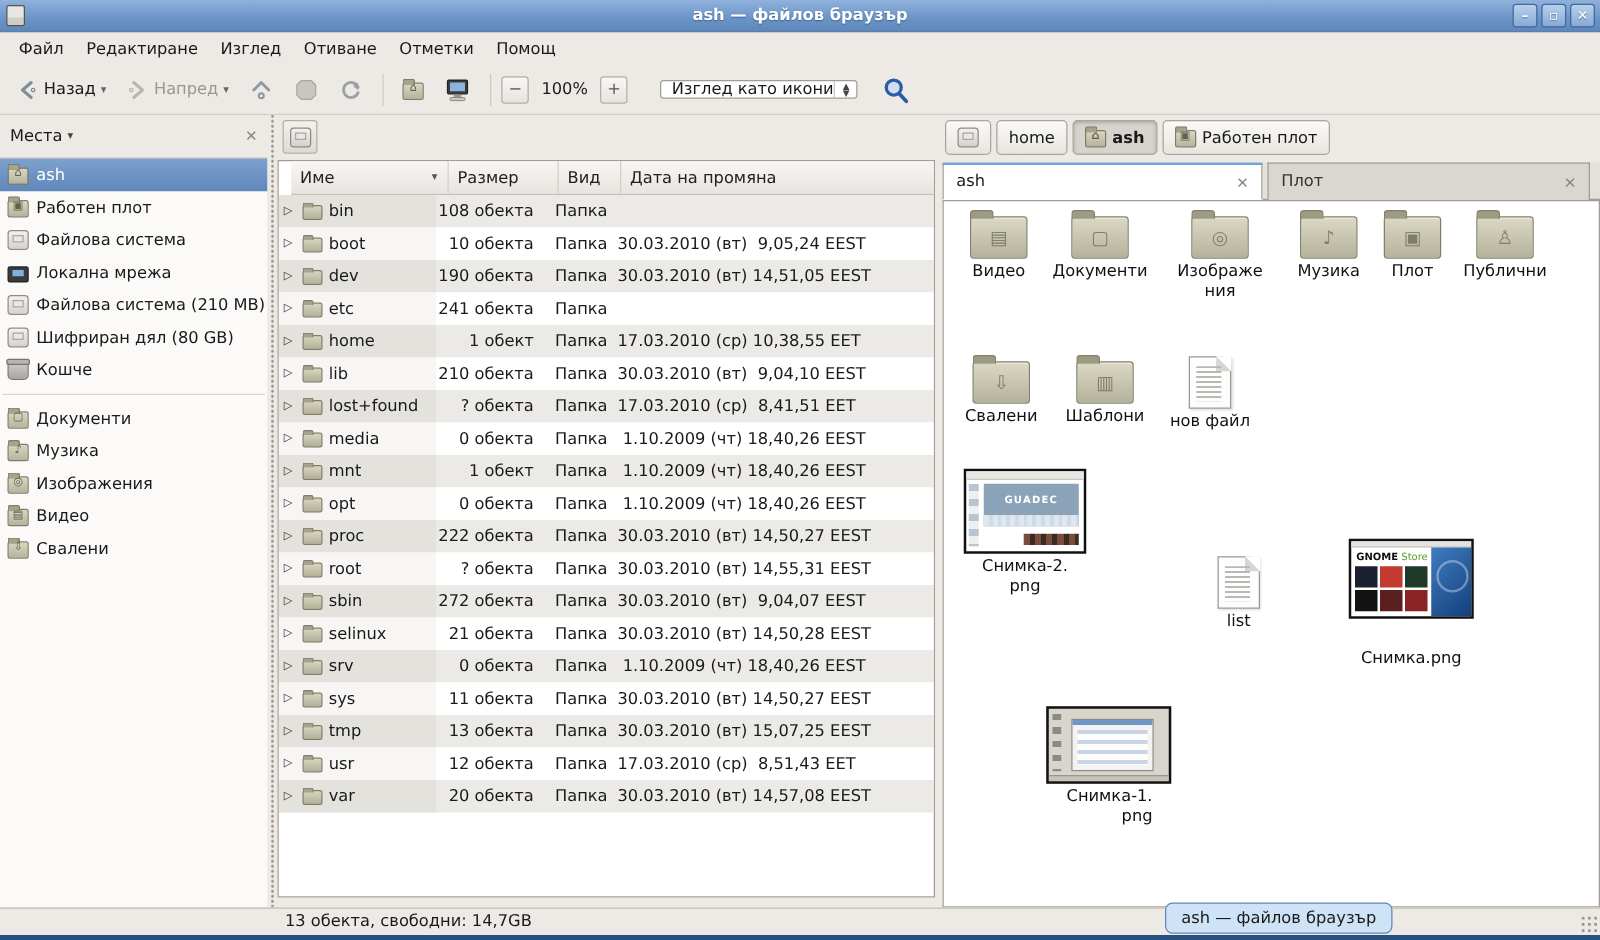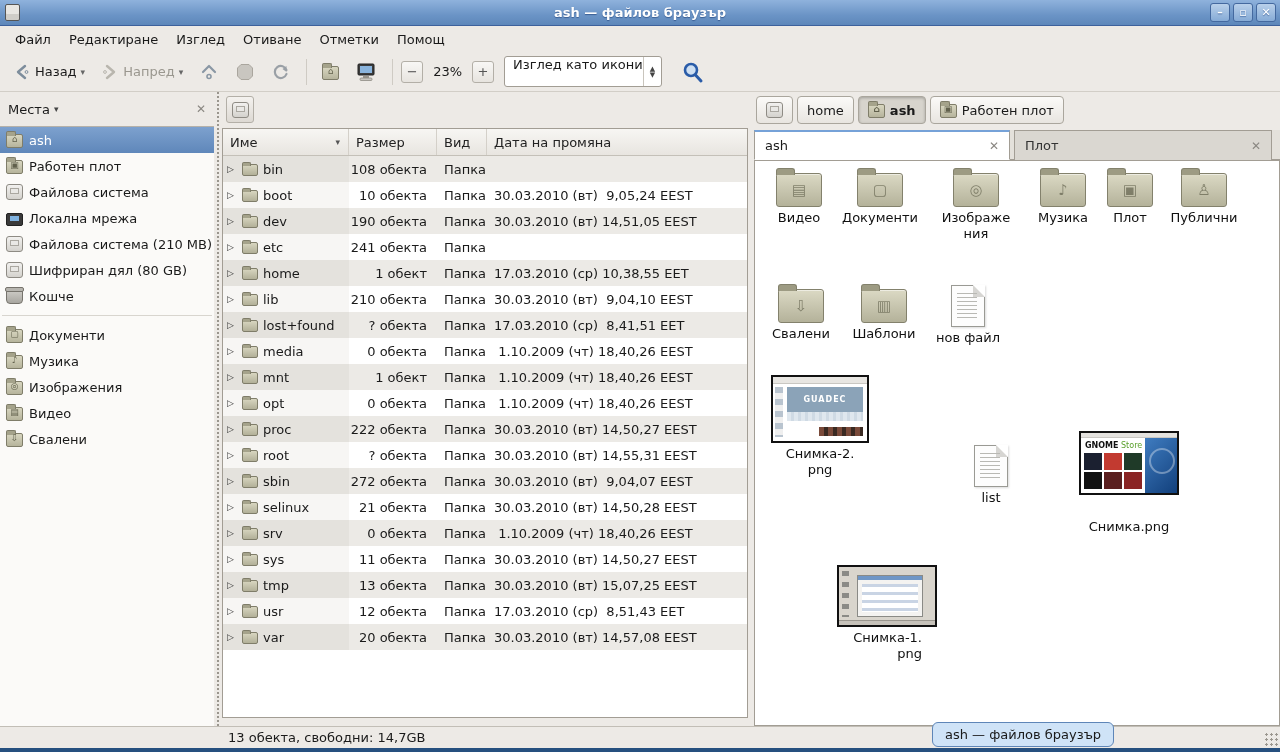--- a/index.html
+++ b/index.html
@@ -27,22 +27,22 @@
   
   #toolbar { position:absolute; left:0; top:52px; width:1280px; height:40px; background:#edeae6;
     border-bottom:1px solid #d2cec7; display:flex; align-items:center; padding-left:6px; gap:2px; }
   .tb-btn { display:flex; align-items:center; gap:4px; padding:4px 6px; border-radius:3px; border:1px solid transparent; }
   .tb-btn .caret { font-size:9px; color:#666; }
   .tb-btn.disabled { color:#9a978f; }
   .tb-sep { width:1px; height:26px; background:#cfcbc4; margin:0 6px; }
   .zoom-small { width:22px; height:22px; border:1px solid #b3afa7; border-radius:3px; background:linear-gradient(#f8f7f5,#e7e4df);
     color:#555; text-align:center; line-height:19px; font-size:13px; }
   #zoom-level { padding:0 8px; }
-  #view-combo { width:158px; height:31px; background:#fff; border:1px solid #a29d94; border-radius:3px;
-    display:flex; align-items:flex-start; margin-left:8px; }
+  #view-combo { width:158px; height:15px; background:#fff; border:1px solid #a29d94; border-radius:3px;
+    display:flex; align-items:center; margin-left:24px; }
   #view-combo .combo-text { flex:1; padding-left:8px; }
   #view-combo .combo-arrows { width:18px; height:100%; border-left:1px solid #c9c5bd; display:flex; flex-direction:column;
     align-items:center; justify-content:center; font-size:7px; color:#444; line-height:6px; }
   #search-btn { margin-left:10px; }
 
   
   #main { position:absolute; left:0; top:92px; width:1280px; height:634px; }
 
   
   #sidebar { position:absolute; left:0; top:0; width:214px; height:634px; background:#edeae6; }
@@ -72,21 +72,21 @@
   
   .pane-divider { position:absolute; top:0; height:634px; width:8px;
     background-image:radial-gradient(circle, #9a968e 1px, transparent 1.2px); background-size:4px 4px;
     background-position:center; background-repeat:repeat-y; background-color:#edeae6; }
 
   
   #treepane { position:absolute; left:222px; top:0; width:526px; height:634px; }
   #tree-root-btn { position:absolute; left:4px; top:4px; width:28px; height:27px; border:1px solid #b3afa7;
     border-radius:3px; background:linear-gradient(#f4f2ef,#ddd9d3); display:flex; align-items:center; justify-content:center; }
   #tree-frame { position:absolute; left:0; top:36px; width:526px; height:590px; background:#fff; border:1px solid #a29d94; }
-  #tree-header { display:flex; height:27px; background:linear-gradient(#f7f6f3,#e8e5e0); border-bottom:1px solid #c4c0b8; }
+  #tree-header { display:flex; height:27px; background:linear-gradient(#f7f6f3,#e8e5e0); border-bottom:1px solid #c4c0b8;margin-left:10px; }
   .th { display:flex; align-items:center; padding-left:7px; border-right:1px solid #d4d0c9; color:#222; }
   .th .sort-caret { margin-left:auto; margin-right:8px; font-size:9px; color:#555; }
   .col-name { width:126px; } .col-size { width:88px; } .col-type { width:50px;text-align:center; } .col-date { flex:1; border-right:none; }
   #tree-rows { position:absolute; left:0; top:27px; right:0; bottom:0; overflow:hidden; }
   .tr { display:flex; height:26px; align-items:center; }
   .tr:nth-child(odd) { background:#eceae6; }
   .tr:nth-child(odd) .cell-name { background:#e4e2dd; }
   .tr:nth-child(even) { background:#fff; }
   .tr:nth-child(even) .cell-name { background:#f7f6f4; }
   .cell { height:26px; display:flex; align-items:center; }
@@ -238,21 +238,21 @@
   <div class="tb-btn">
     <svg class="glyph" width="22" height="20" viewBox="0 0 22 20">
       <rect x="3" y="2" width="16" height="11" rx="1" fill="#3c3c3c" stroke="#222"></rect>
       <rect x="5" y="4" width="12" height="7" fill="#8ab4dd"></rect>
       <rect x="8" y="14" width="6" height="2" fill="#9a968e"></rect>
       <rect x="5" y="16" width="12" height="2.5" rx="1" fill="#c9c6c0" stroke="#8e8b84" stroke-width="0.8"></rect>
     </svg>
   </div>
   <div class="tb-sep"></div>
   <div class="zoom-small">−</div>
-  <div id="zoom-level">23%</div>
+  <div id="zoom-level">100%</div>
   <div class="zoom-small">+</div>
   <div id="view-combo">
     <span class="combo-text">Изглед като икони</span>
     <span class="combo-arrows">
         <span>▲</span>
         <span>▼</span>
       </span>
   </div>
   <div class="tb-btn" id="search-btn">
     <svg class="glyph" width="24" height="24" viewBox="0 0 24 24">

